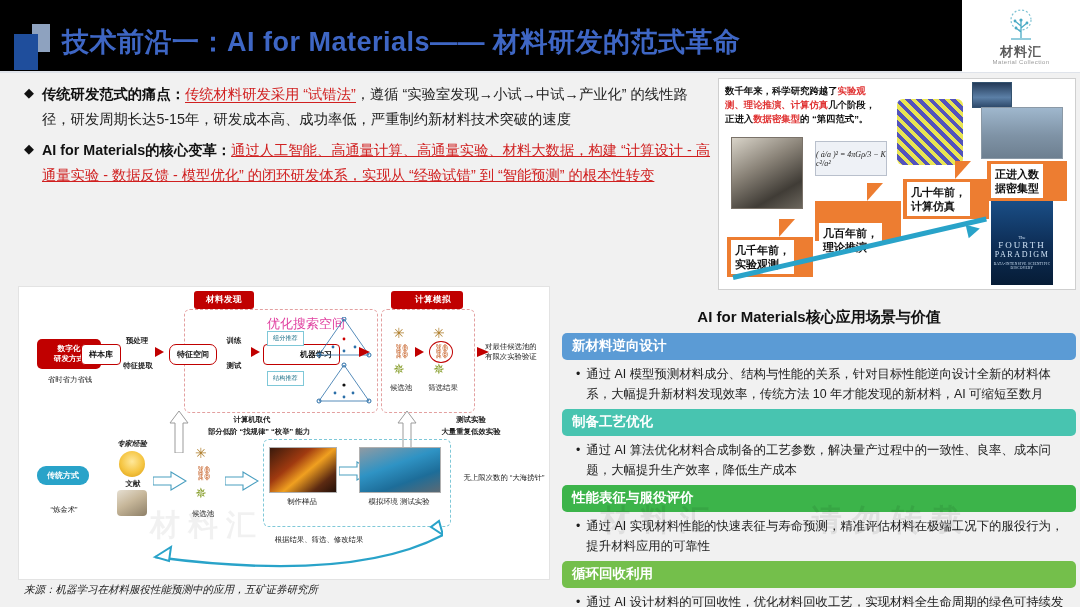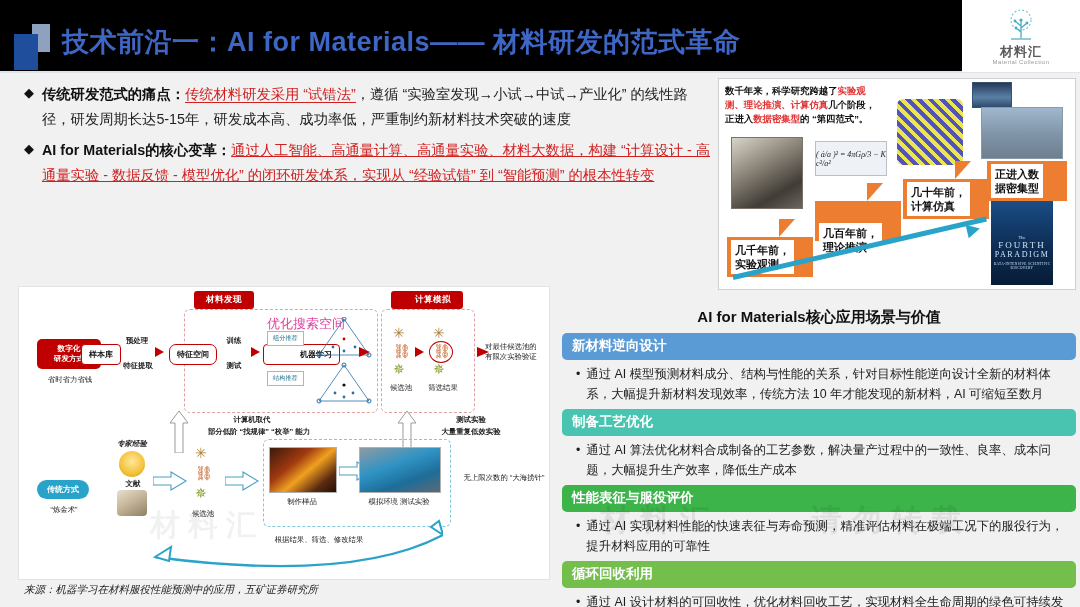--- a/index.html
+++ b/index.html
@@ -303,21 +303,21 @@
     </svg>
     <div class="fl-txt fl-txt-b" style="left:178px;top:128px;width:110px;">计算机取代</div>
     <div class="fl-txt fl-txt-b" style="left:140px;top:140px;width:200px;">部分低阶 “找规律” “枚举” 能力</div>
 
     <svg style="position:absolute;left:378px;top:124px;width:20px;height:42px;">
       <polygon points="10,0 19,12 14,12 14,42 6,42 6,12 1,12" fill="#fff" stroke="#9b9b9b" stroke-width="1"></polygon>
     </svg>
     <div class="fl-txt fl-txt-b" style="left:404px;top:128px;width:96px;">测试实验</div>
     <div class="fl-txt fl-txt-b" style="left:396px;top:140px;width:112px;">大量重复低效实验</div>
 
-    <div class="fl-bluebox" style="left:18px;top:193px;">传统方式</div>
+    <div class="fl-bluebox" style="left:18px;top:179px;border-radius:9px;">传统方式</div>
     <div class="fl-txt" style="left:14px;top:218px;width:62px;">“炼金术”</div>
 
     <div class="fl-txt fl-txt-b" style="left:88px;top:152px;width:50px;font-style:italic;">专家经验</div>
     <div class="fl-bulb" style="left:100px;top:164px;"></div>
     <div class="fl-txt fl-txt-b" style="left:92px;top:192px;width:44px;">文献</div>
     <div class="fl-sage" style="left:98px;top:203px;"></div>
 
     <svg style="position:absolute;left:134px;top:184px;width:34px;height:20px;">
       <polygon points="0,6 18,6 18,1 33,10 18,19 18,14 0,14" fill="#fff" stroke="#4a9fc0" stroke-width="1.1"></polygon>
     </svg>

